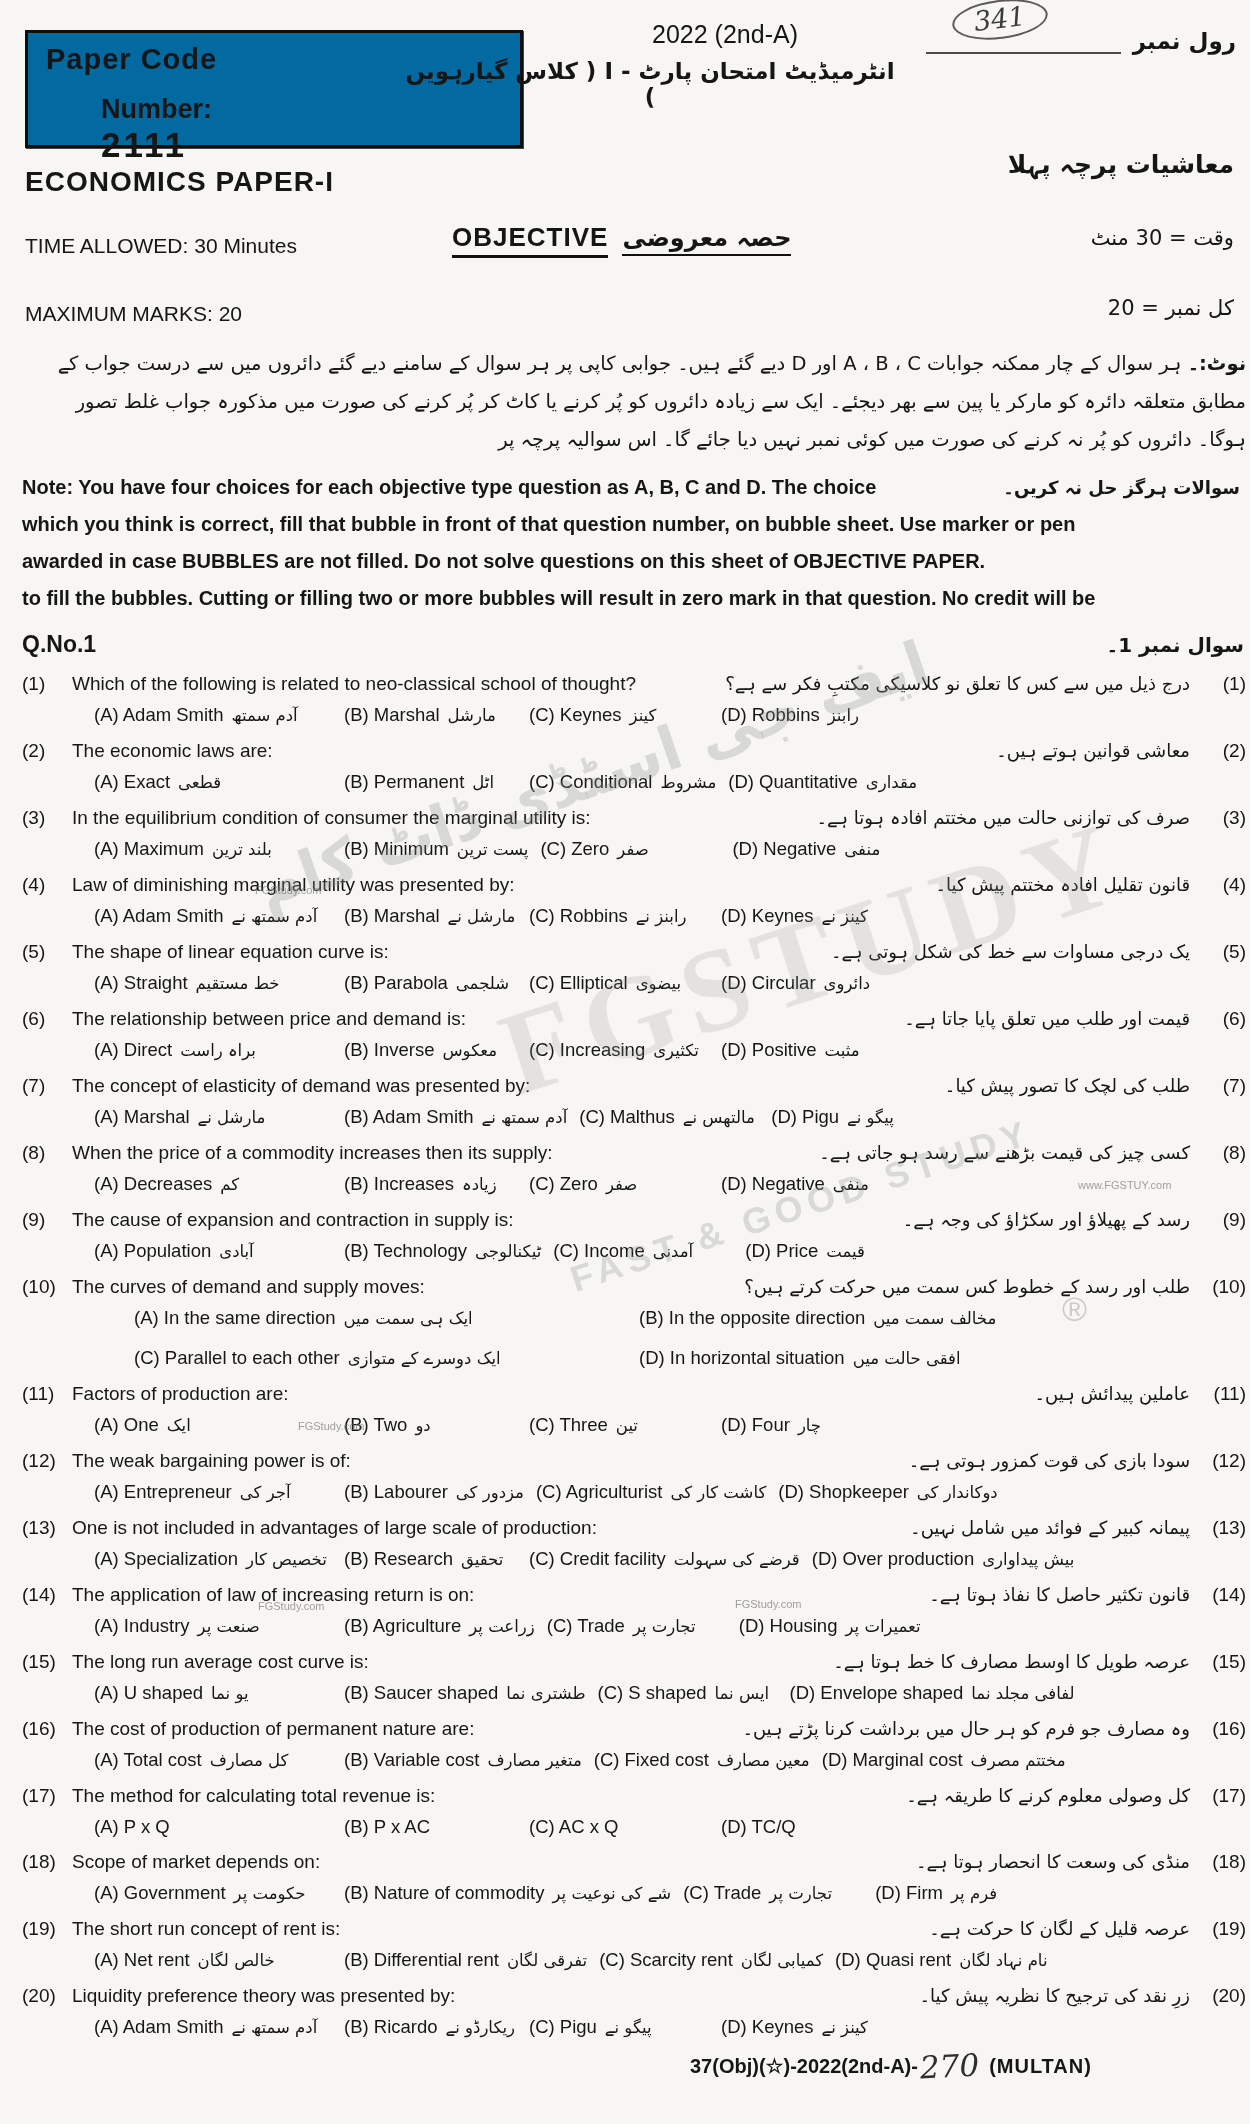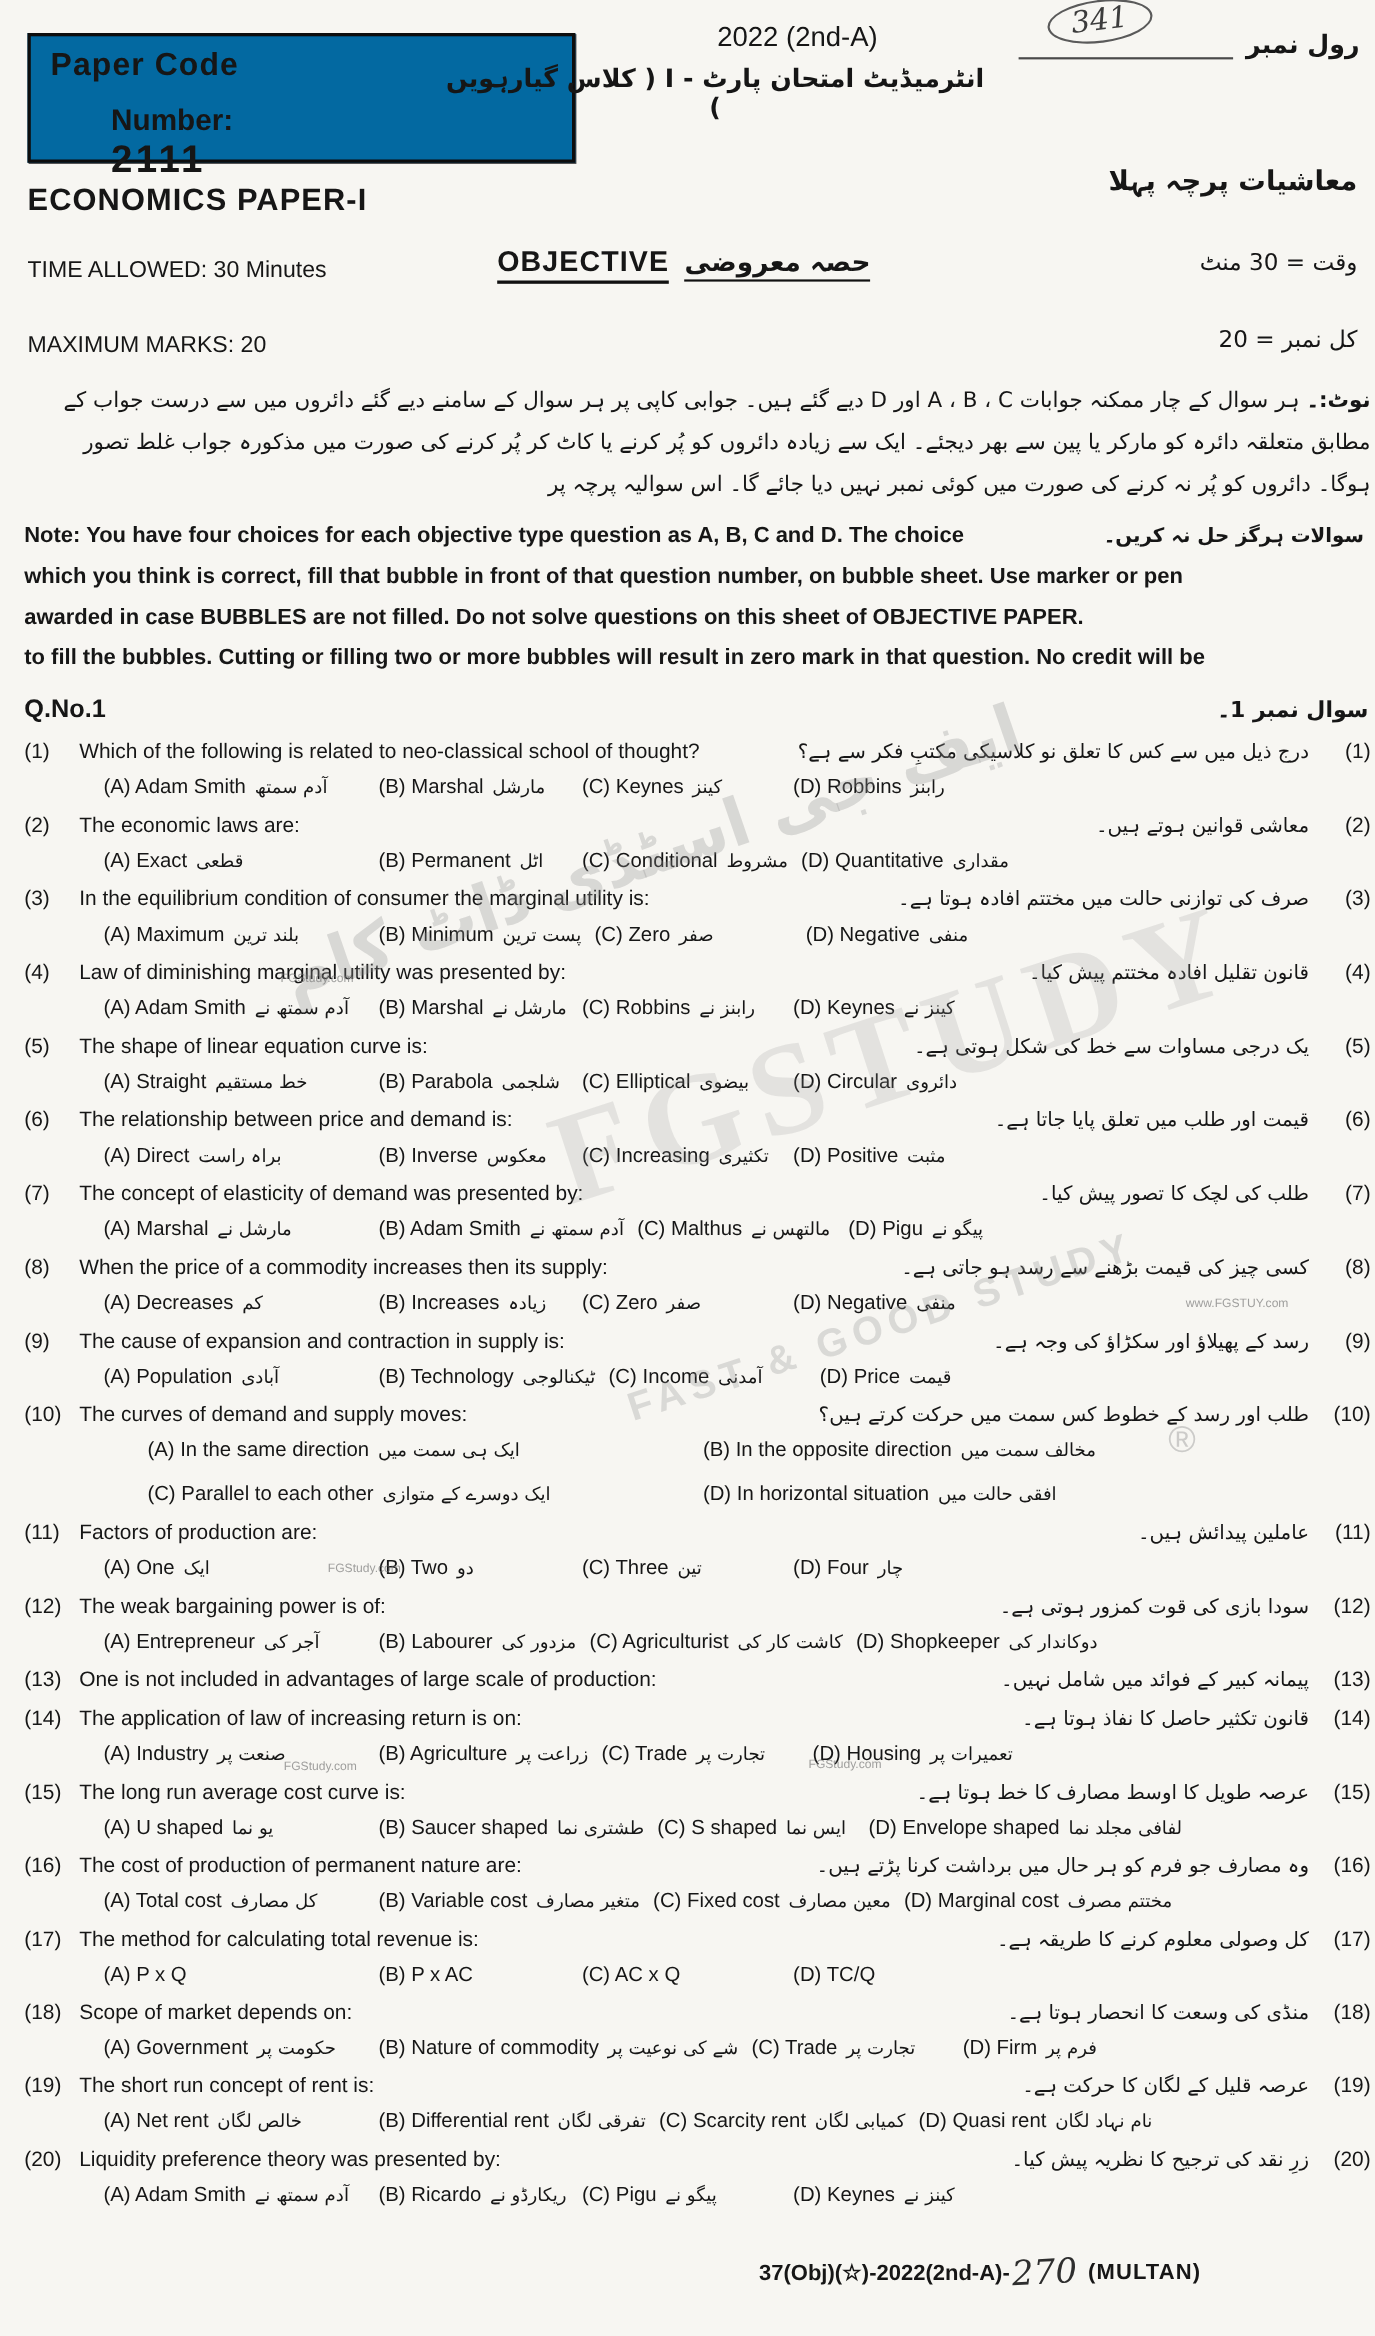--- a/index.html
+++ b/index.html
@@ -289,20 +289,26 @@
             <span class="opt">(D) Shopkeeper<span class="ur" dir="rtl">دوکاندار کی</span></span>
           </div>
         </div>
         <div class="q">
           <div class="q-line">
             <span class="q-num">(13)</span>
             <span class="q-en">One is not included in advantages of large scale of production:</span>
             <span class="q-ur ur" dir="rtl">پیمانہ کبیر کے فوائد میں شامل نہیں۔</span>
             <span class="q-num-r">(13)</span>
           </div>
+          <div class="opts">
+            <span class="opt">(A) Specialization<span class="ur" dir="rtl">تخصیص کار</span></span>
+            <span class="opt">(B) Research<span class="ur" dir="rtl">تحقیق</span></span>
+            <span class="opt">(C) Credit facility<span class="ur" dir="rtl">قرضے کی سہولت</span></span>
+            <span class="opt">(D) Over production<span class="ur" dir="rtl">بیش پیداواری</span></span>
+          </div>
         </div>
         <div class="q">
           <div class="q-line">
             <span class="q-num">(14)</span>
             <span class="q-en">The application of law of increasing return is on:</span>
             <span class="q-ur ur" dir="rtl">قانون تکثیر حاصل کا نفاذ ہوتا ہے۔</span>
             <span class="q-num-r">(14)</span>
           </div>
           <div class="opts">
             <span class="opt">(A) Industry<span class="ur" dir="rtl">صنعت پر</span></span>

